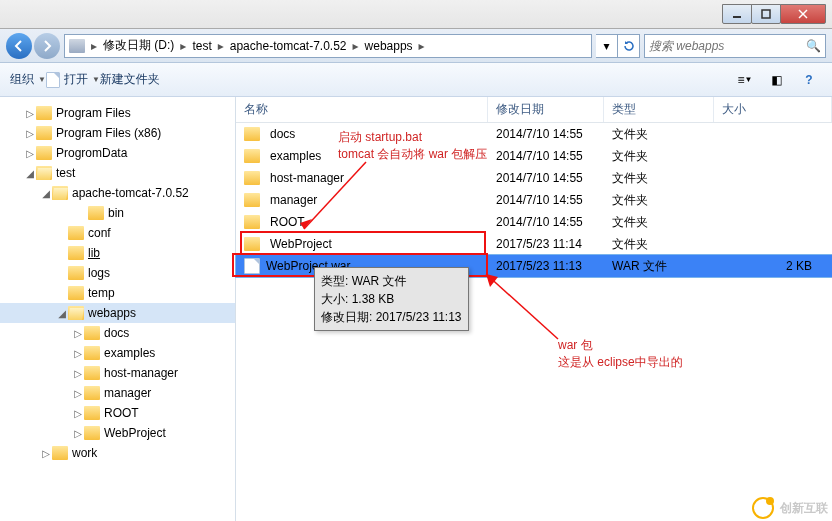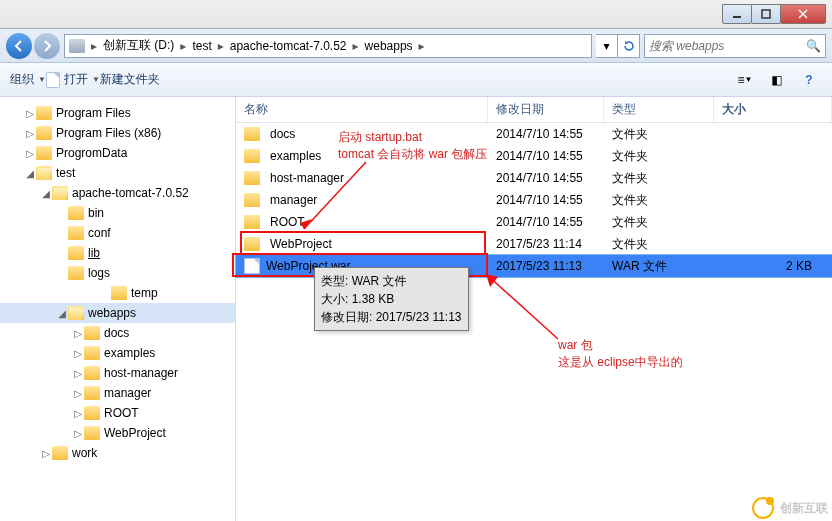--- a/index.html
+++ b/index.html
@@ -42,21 +42,21 @@
 .tree-item.selected { background: #d5e5f7; }
 .folder-icon { width: 16px; height: 14px; background: linear-gradient(#ffe79c,#f7c03f); border-radius: 1px; margin-right: 4px; position: relative; }
 .folder-icon.open::before { content:''; position:absolute; top:2px; left:1px; right:1px; bottom:0; background: linear-gradient(#fff3c4,#f9d264); transform: skewX(-8deg); }
 
 .content { flex:1; position: relative; background:#fff; }
 .columns { display:flex; height: 26px; border-bottom: 1px solid #e0e6ec; align-items: center; color:#3c5a82;justify-content:center; }
 .col { padding: 0 8px; border-right: 1px solid #e5ebf2; height:100%; display:flex; align-items:center; }
 .col.name { width: 252px; }
 .col.date { width: 116px; }
 .col.type { width: 110px; }
-.col.size { flex:1;font-weight:bold; }
+.col.size { flex:1; }
 
 .rows { position: relative; }
 .row { display:flex; align-items:center; height: 22px; }
 .row.selected { background: #3b82f6; outline: 1px solid #7ab4ec; }
 .row .c { padding: 0 8px; }
 .row .c.name { width:252px; display:flex; align-items:center; gap:6px; }
 .row .c.date { width:116px; }
 .row .c.type { width:110px; }
 .row .c.size { flex:1; text-align:right; padding-right:20px; }
 .file-icon { width:16px; height:16px; background:#fff; border:1px solid #b0c4de; border-radius:1px; position:relative; }
@@ -110,21 +110,21 @@
       </div>
     <div class="navbtn disabled">
         <svg width="12" height="12" viewBox="0 0 12 12">
           <path d="M4 1 L9 6 L4 11" fill="none" stroke="#fff" stroke-width="2"></path>
         </svg>
       </div>
   </div>
   <div class="breadcrumb">
     <span class="folder-icon" style="background:linear-gradient(#cfd7e2,#9aaac2);"></span>
     <span class="bc-sep">▸</span>
-    <span class="bc-item">创新互联 (D:)</span>
+    <span class="bc-item">修改日期 (D:)</span>
     <span class="bc-sep">▸</span>
     <span class="bc-item">test</span>
     <span class="bc-sep">▸</span>
     <span class="bc-item">apache-tomcat-7.0.52</span>
     <span class="bc-sep">▸</span>
     <span class="bc-item">webapps</span>
     <span class="bc-sep">▸</span>
   </div>
   <div class="addr-actions">
     <div class="abtn">▾</div>
@@ -182,41 +182,41 @@
       <div class="tree-item" style="padding-left: 24px;">
         <span class="exp">◢</span>
         <span class="folder-icon open"></span>
         <span>test</span>
       </div>
       <div class="tree-item" style="padding-left: 40px;">
         <span class="exp">◢</span>
         <span class="folder-icon open"></span>
         <span>apache-tomcat-7.0.52</span>
       </div>
+      <div class="tree-item" style="padding-left: 76px;">
+        <span class="exp"></span>
+        <span class="folder-icon"></span>
+        <span>bin</span>
+      </div>
+      <div class="tree-item" style="padding-left: 56px; align-items: center;">
+        <span class="exp"></span>
+        <span class="folder-icon"></span>
+        <span>conf</span>
+      </div>
+      <div class="tree-item" style="padding-left: 56px; text-decoration: underline;">
+        <span class="exp"></span>
+        <span class="folder-icon"></span>
+        <span>lib</span>
+      </div>
       <div class="tree-item" style="padding-left: 56px;">
         <span class="exp"></span>
         <span class="folder-icon"></span>
-        <span>bin</span>
-      </div>
-      <div class="tree-item" style="padding-left: 56px; align-items: center;">
-        <span class="exp"></span>
-        <span class="folder-icon"></span>
-        <span>conf</span>
-      </div>
-      <div class="tree-item" style="padding-left: 56px; text-decoration: underline;">
-        <span class="exp"></span>
-        <span class="folder-icon"></span>
-        <span>lib</span>
+        <span>logs</span>
       </div>
       <div class="tree-item" style="padding-left: 56px;">
-        <span class="exp"></span>
-        <span class="folder-icon"></span>
-        <span>logs</span>
-      </div>
-      <div class="tree-item" style="padding-left: 56px; margin-left: 43px;">
         <span class="exp"></span>
         <span class="folder-icon"></span>
         <span>temp</span>
       </div>
       <div class="tree-item selected" style="padding-left: 56px;">
         <span class="exp">◢</span>
         <span class="folder-icon open"></span>
         <span>webapps</span>
       </div>
       <div class="tree-item" style="padding-left: 72px;">

